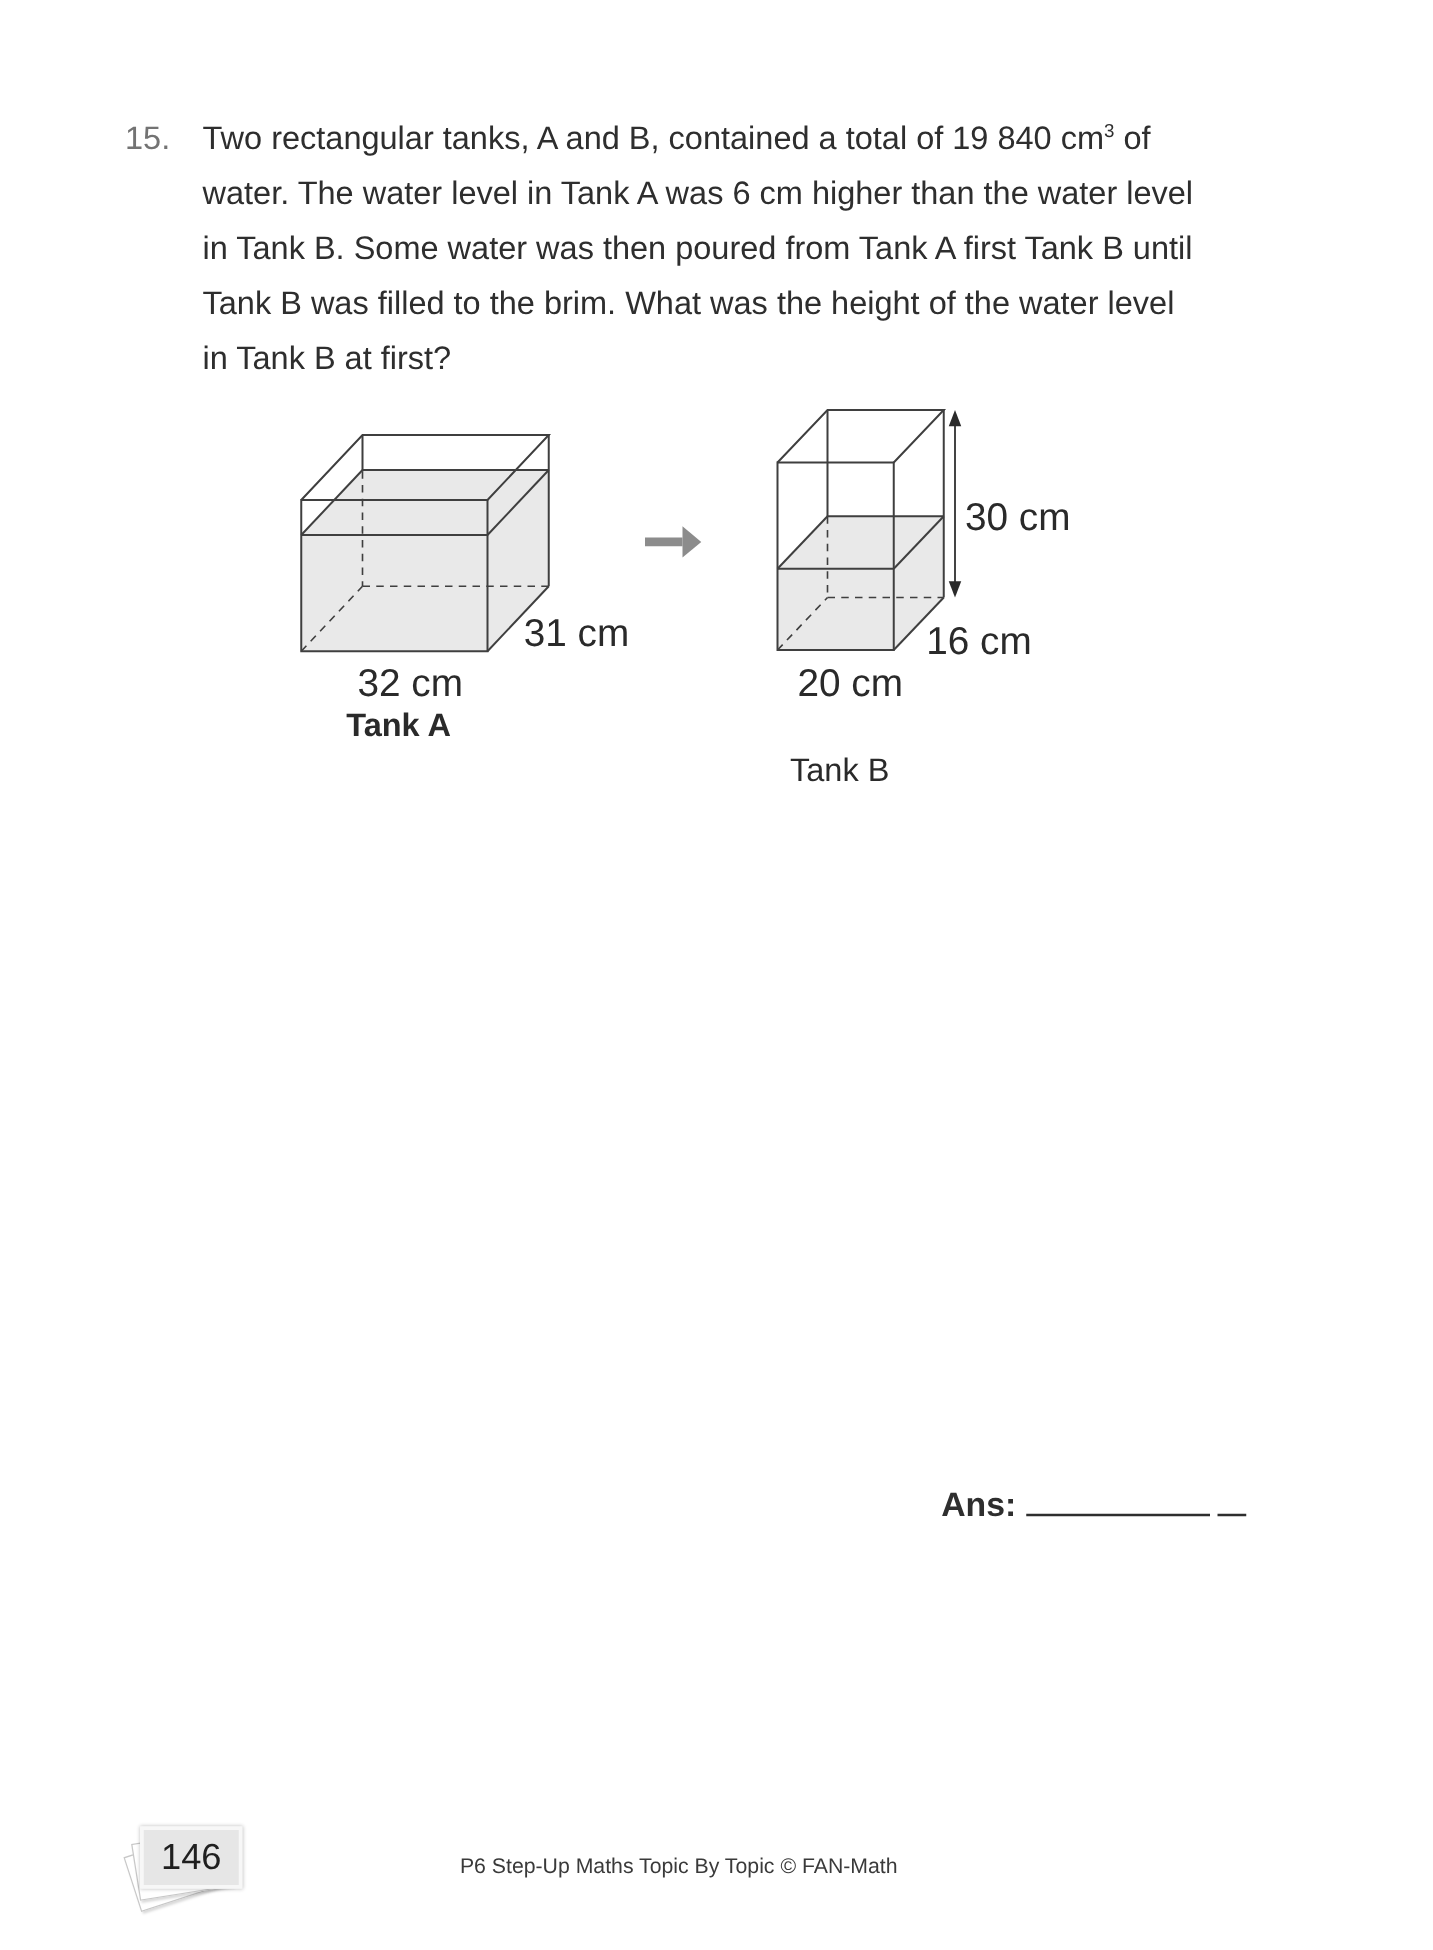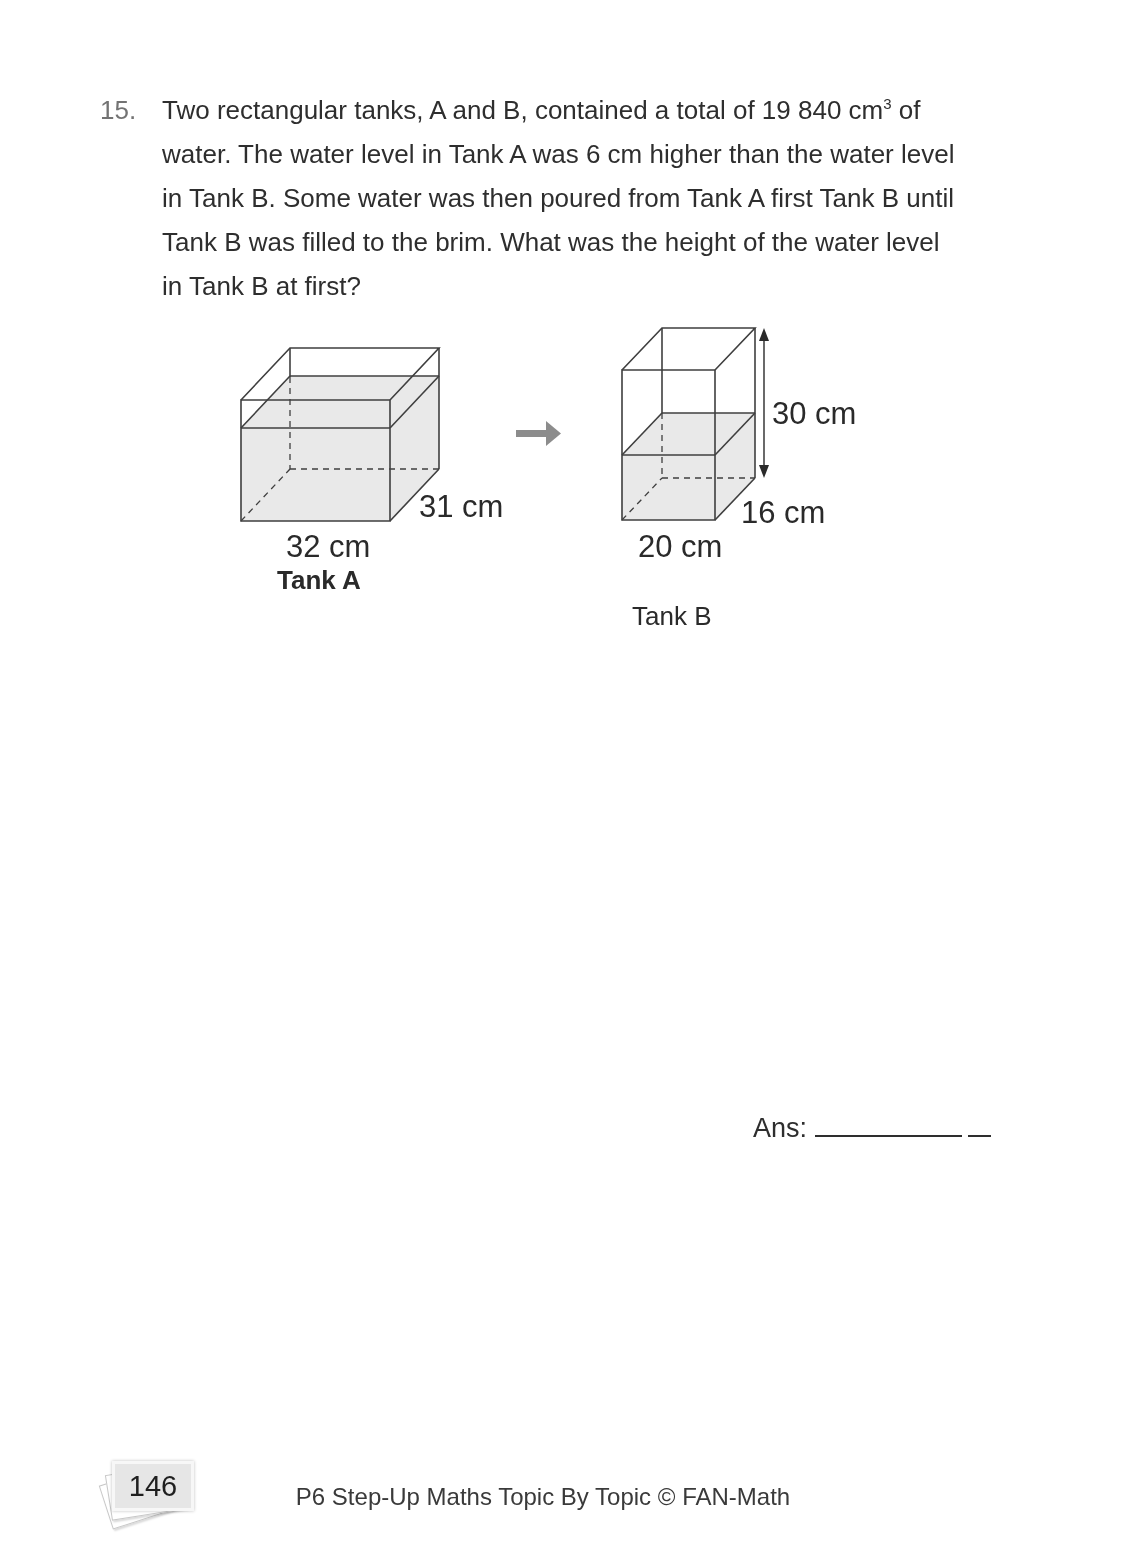--- a/index.html
+++ b/index.html
@@ -16,39 +16,39 @@
   .q-line { white-space:nowrap; }
   .q-text sup { font-size:15px; vertical-align:super; line-height:0; }
 
   
   .diagram { position:absolute; left:0; top:315px; width:1146px; height:295px; }
   .diagram svg { position:absolute; left:0; top:0; }
   .dlabel { position:absolute; font-size:31px; color:#2a2a2a; white-space:nowrap; }
   .tlabel { position:absolute; font-size:26px; color:#2a2a2a; white-space:nowrap; }
 
   
-  .ans { position:absolute; left:753px; top:1110px; font-size:27px; color:#2e2e2e; }
+  .ans { position:absolute; left:753px; top:1186px; font-size:27px; color:#2e2e2e;font-weight:bold; }
   .ans-blank { display:inline-block; border-bottom:2px solid #2e2e2e; height:27px; }
   .ans-blank.long { width:147px; margin-left:8px; }
   .ans-blank.short { width:23px; margin-left:6px; }
 
   
   .pagenum-stack { position:absolute; left:96px; top:1455px; width:110px; height:80px; }
   .sheet { position:absolute; background:#ffffff; border:1px solid #c8c8c8; width:76px; height:46px; }
   .sheet.s1 { left:8px; top:18px; transform:rotate(-18deg); box-shadow:1px 2px 2px rgba(0,0,0,0.15); }
   .sheet.s2 { left:12px; top:14px; transform:rotate(-9deg); box-shadow:1px 2px 2px rgba(0,0,0,0.15); }
   .pagenum-box {
     position:absolute; left:16px; top:6px; width:82px; height:50px;
     background:#e6e6e6; border:3px solid #f7f7f7; box-shadow:0 0 3px rgba(0,0,0,0.25);
     display:flex; align-items:center; justify-content:center;
     font-size:29px; color:#1f1f1f;text-align:right;
   }
   .footer-text {
     position:absolute; left:0; top:1483px; width:1086px; text-align:center;
-    font-size:24px; color:#3a3a3a;
+    font-size:17px; color:#3a3a3a;
   }
 </style>
 </head>
 <body>
 
 <div class="page">
 
   <div class="question">
     <div class="q-num">15.</div>
     <div class="q-text">

